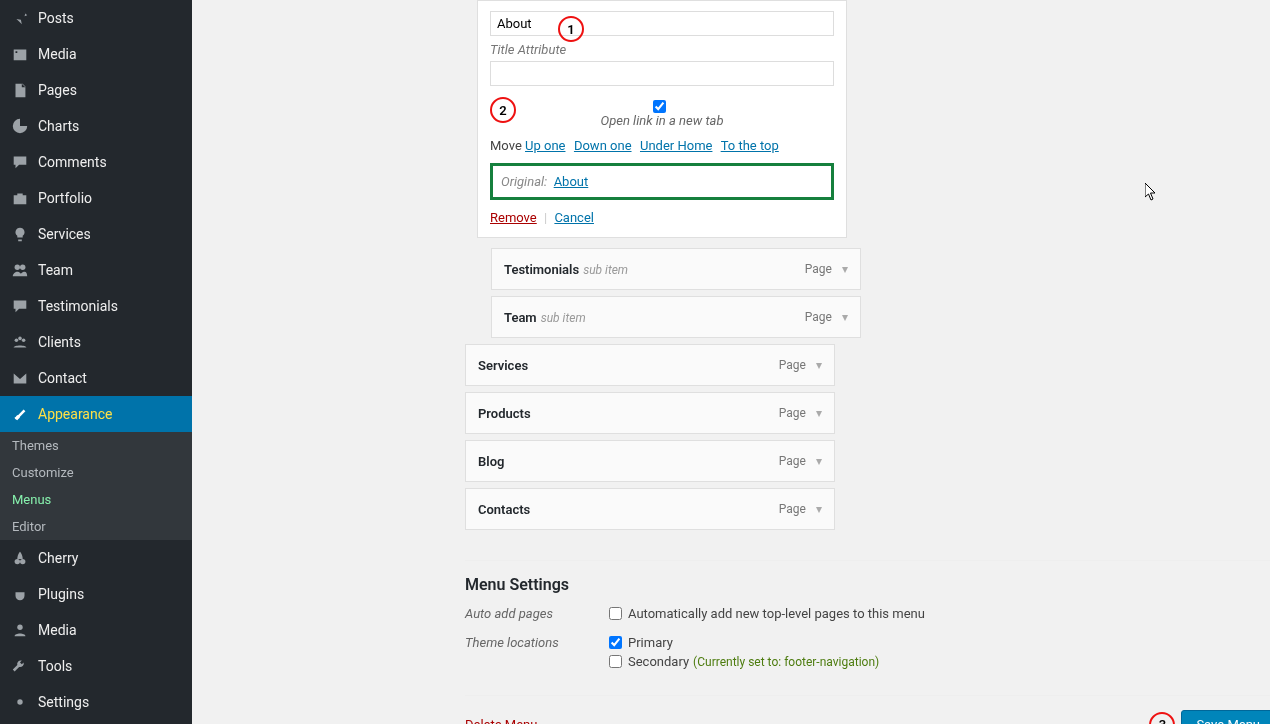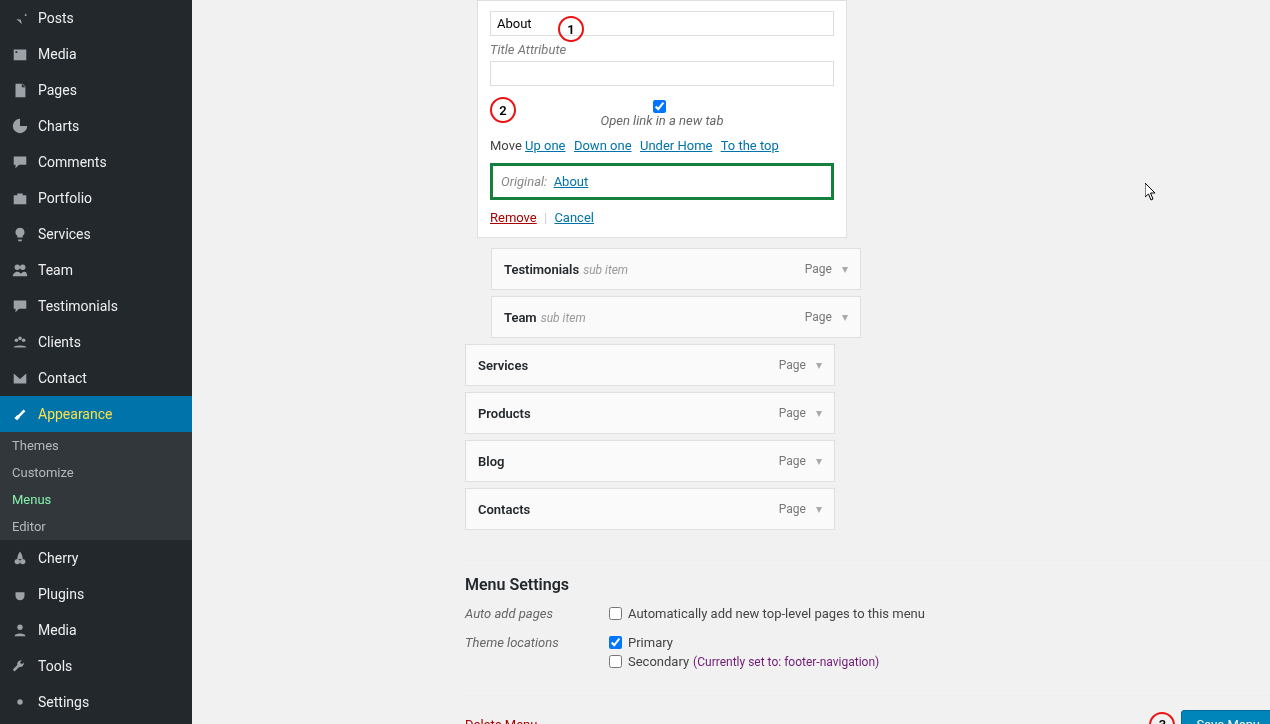--- a/index.html
+++ b/index.html
@@ -33,21 +33,21 @@
 .menu-item-bar .title { font-weight: 600; color: #23282d; font-size: 13px; }
 .menu-item-bar .subtxt { font-style: italic; color: #999; font-size: 12px; margin-left: 4px; font-weight: normal; }
 .menu-item-bar .type { color: #777; font-size: 12px; display: flex; align-items: center; }
 .menu-item-bar .arrow { margin-left: 10px; color: #aaa; }
 .settings-section { margin-top: 30px; border-top: 1px solid #eee; padding-top: 14px; }
 .settings-section h3 { font-size: 16px; font-weight: 600; color: #23282d; margin-bottom: 12px; }
 .setting-row { display: flex; margin-bottom: 10px; font-size: 13px; }
 .setting-row .lbl { width: 144px; font-style: italic; color: #666; }
 .setting-row .opts label { display: flex; align-items: center; margin-bottom: 4px; color: #444; }
 .setting-row .opts input { margin-right: 6px; }
-.setting-row .hint { color: #701a75; font-size: 12px; margin-left: 4px; }
+.setting-row .hint { color: #4d7c0f; font-size: 12px; margin-left: 4px; }
 .footer-bar { display: flex; justify-content: space-between; align-items: center; border-top: 1px solid #eee; padding-top: 14px; margin-top: 22px; }
 .footer-bar .delete { color: #a00; text-decoration: underline; font-size: 13px; }
 .save-btn { background: #0085ba; border: 1px solid #006799; color: #fff; padding: 6px 14px; border-radius: 3px; font-size: 13px; cursor: pointer; }
 .annot { position: absolute; width: 26px; height: 26px; border: 2px solid #e11; border-radius: 50%; display: flex; align-items: center; justify-content: center; font-size: 13px; font-weight: 600; color: #000; pointer-events: none; z-index: 10; }
 .cursor { position: absolute; z-index: 20; pointer-events: none; }
 .content-wrap { width: 810px; margin-left: 285px; position: relative; }
 .items-wrap { position: relative; }
 </style>
 </head>
 <body>

